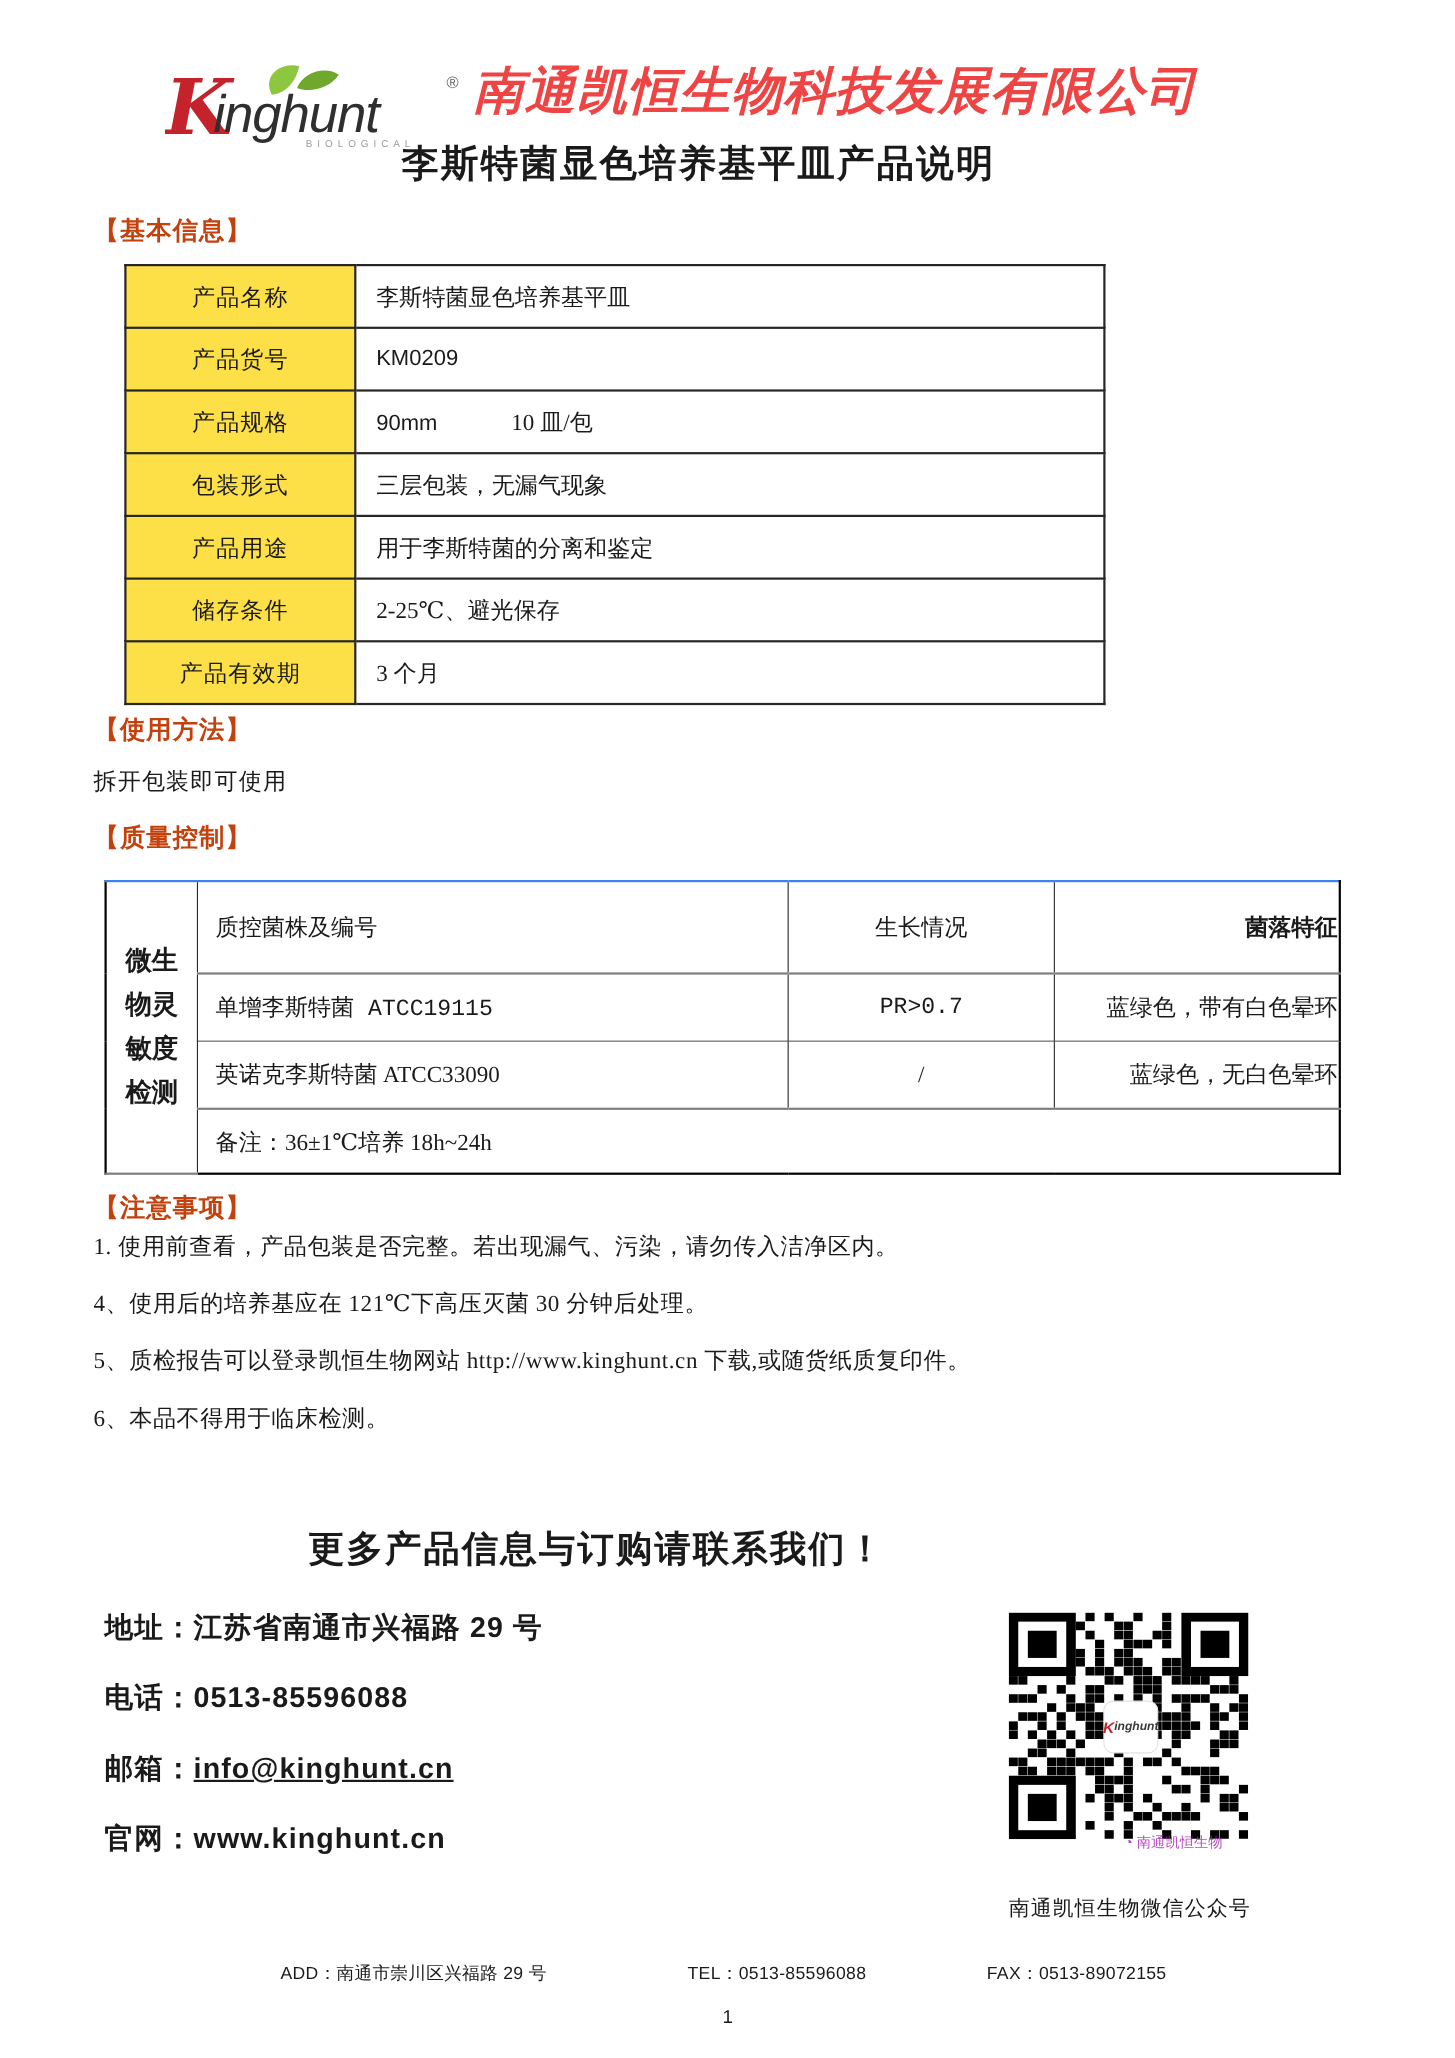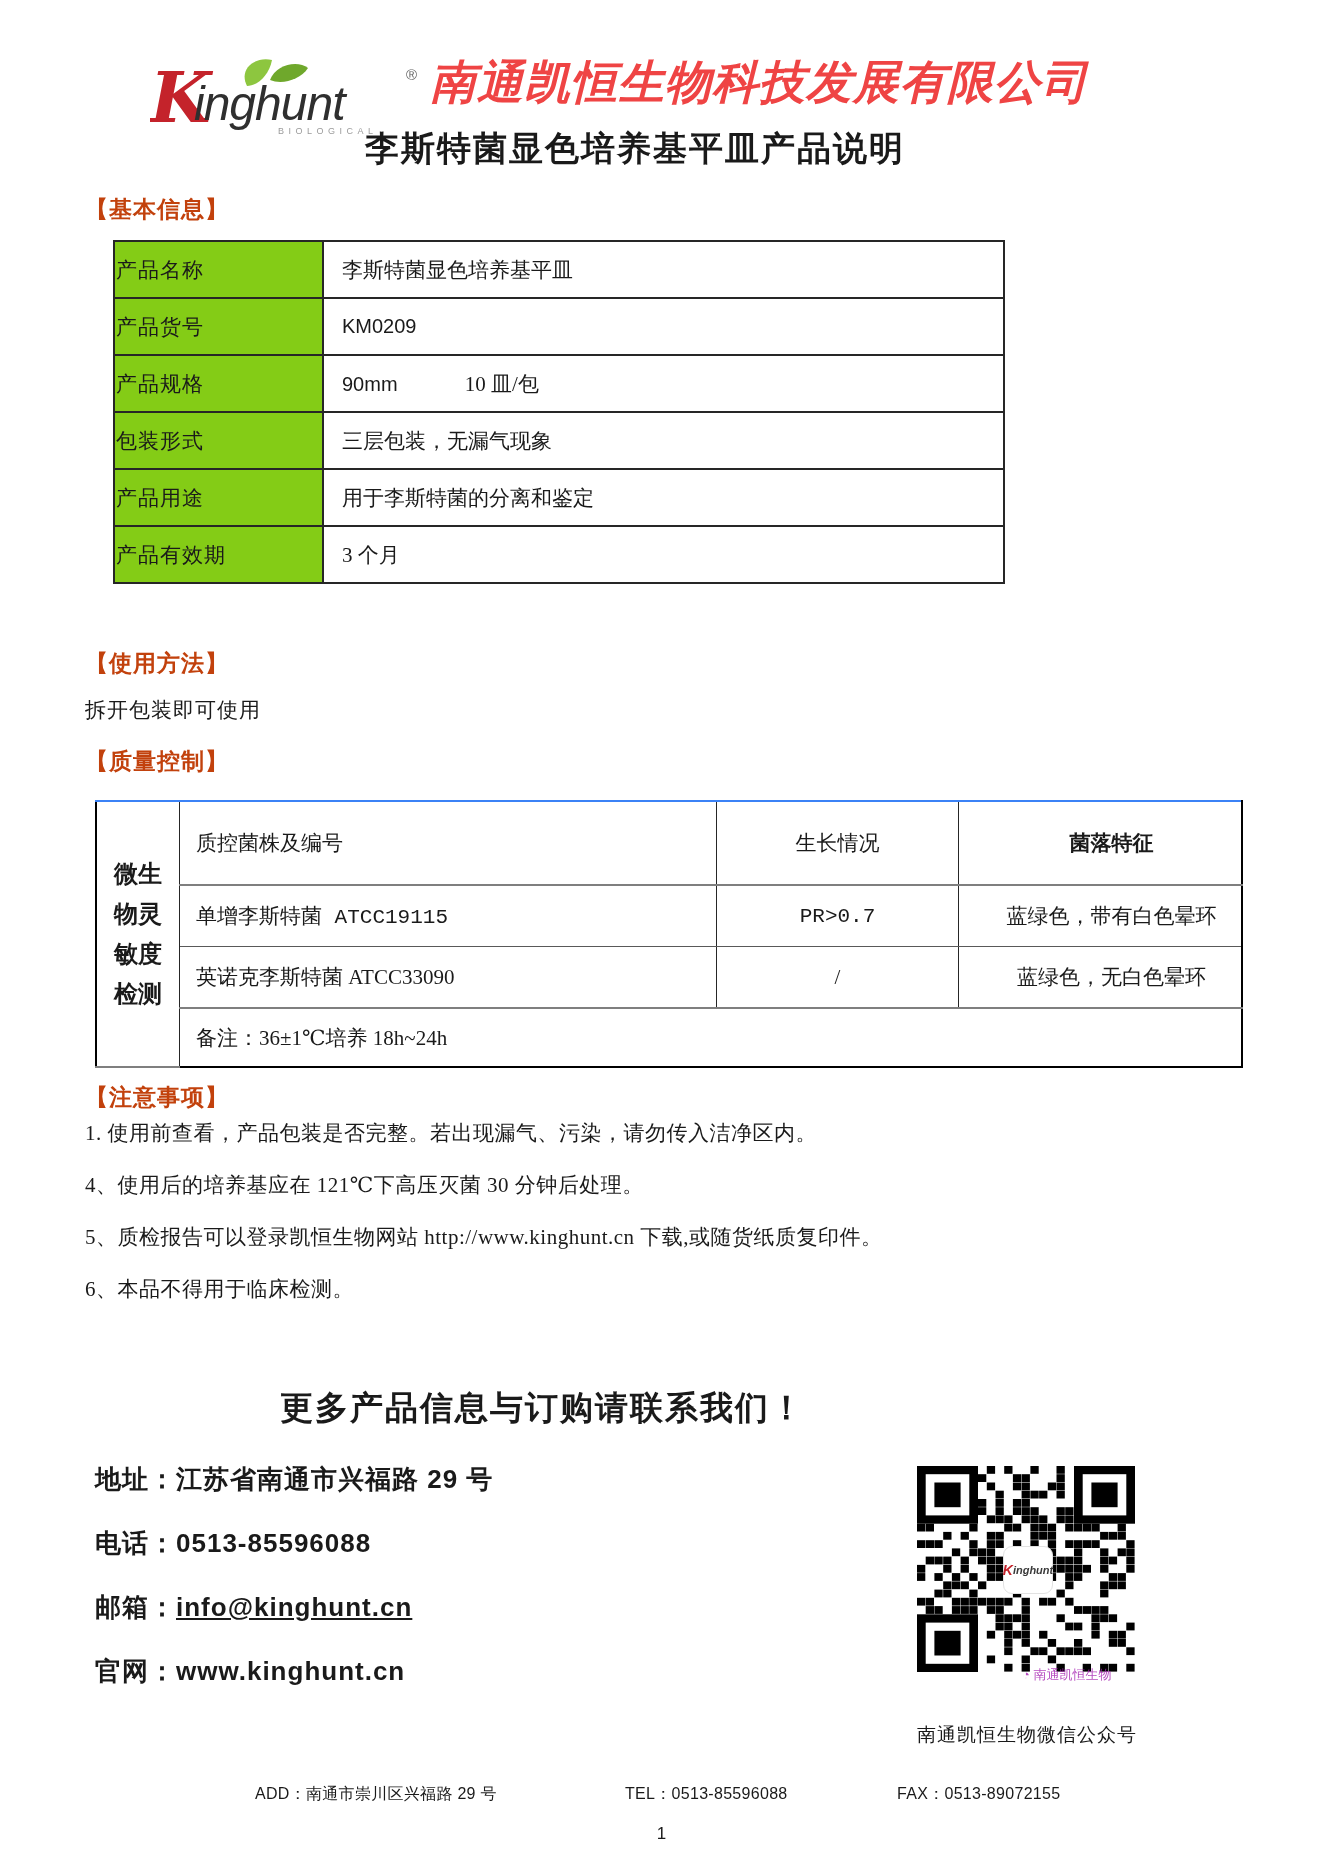--- a/index.html
+++ b/index.html
@@ -17,38 +17,38 @@
   .sec-head{font-family:Liberation Sans, sans-serif;font-weight:bold;
             font-size:23px;color:#c2410c;letter-spacing:1px;}
   .h-basic{left:85px;top:194px;}
   .h-usage{left:85px;top:648px;}
   .h-qc{left:85px;top:746px;}
   .h-notes{left:85px;top:1082px;}
 
   
   .t1{left:113px;top:240px;width:892px;border-collapse:collapse;table-layout:fixed;}
   .t1 th,.t1 td{border:2px solid #262626;height:53px;font-size:21px;font-weight:normal;}
-  .t1 th{width:205px;background:#84cc16;text-align:left;letter-spacing:1px;margin-left:36px;}
+  .t1 th{width:205px;background:#fde047;text-align:center;letter-spacing:1px;margin-left:36px;}
   .t1 td{padding-left:18px;}
   .t1 .latin{font-family:"Liberation Sans","DejaVu Sans",sans-serif;font-size:20px;}
   .gap2{display:inline-block;margin-left:62px;}
 
   .usage-text{left:85px;top:696px;font-size:21px;letter-spacing:1px;}
 
   
   .t2{left:95px;top:800px;width:1095px;border-collapse:collapse;table-layout:fixed;}
   .t2 td,.t2 th{border-left:1px solid #262626;border-right:1px solid #262626;font-size:21px;font-weight:normal;}
   .t2 .outer-top{border-top:2px solid #3b82f6;}
   .t2 .outer-bottom{border-bottom:2px solid #000;}
   .t2 .side{width:80px;font-weight:bold;font-size:24px;text-align:center;line-height:40px;
             word-break:break-all;border-left:2px solid #000;}
   .t2 .side-inner{width:52px;margin:0 auto;}
   .t2 .c-strain{width:519px;text-align:left;padding-left:16px;}
   .t2 .c-growth{width:239px;text-align:center;}
-  .t2 .c-colony{width:257px;text-align:center;padding-left:24px;border-right:2px solid #000;}
+  .t2 .c-colony{width:257px;text-align:right;padding-left:0;border-right:2px solid #000;}
   .t2 .hrow th{height:80px;border-bottom:2px solid #7F7F7F;}
   .t2 .r1 td{height:58px;border-bottom:1px solid #595959;font-family:Liberation Mono, monospace;}
   .t2 .r2 td{height:58px;border-bottom:2px solid #7F7F7F;}
   .t2 .remark td{height:55px;text-align:left;padding-left:16px;border-right:2px solid #000;}
   .t2 .bold{font-weight:bold;}
 
   
   .notes{left:85px;top:1118px;width:1170px;}
   .notes p{margin:0 0 21px 0;font-size:21px;line-height:31px;letter-spacing:0.5px;}
 
@@ -116,20 +116,24 @@
         <span class="gap2">10 皿/包</span>
       </td>
     </tr>
     <tr>
       <th>包装形式</th>
       <td>三层包装，无漏气现象</td>
     </tr>
     <tr>
       <th>产品用途</th>
       <td>用于李斯特菌的分离和鉴定</td>
+    </tr>
+    <tr>
+      <th>储存条件</th>
+      <td>2-25℃、避光保存</td>
     </tr>
     <tr>
       <th>产品有效期</th>
       <td>3 个月</td>
     </tr>
   </tbody>
     </table>
 
   <div class="abs sec-head h-usage">【使用方法】</div>
   <div class="abs usage-text">拆开包装即可使用</div>

